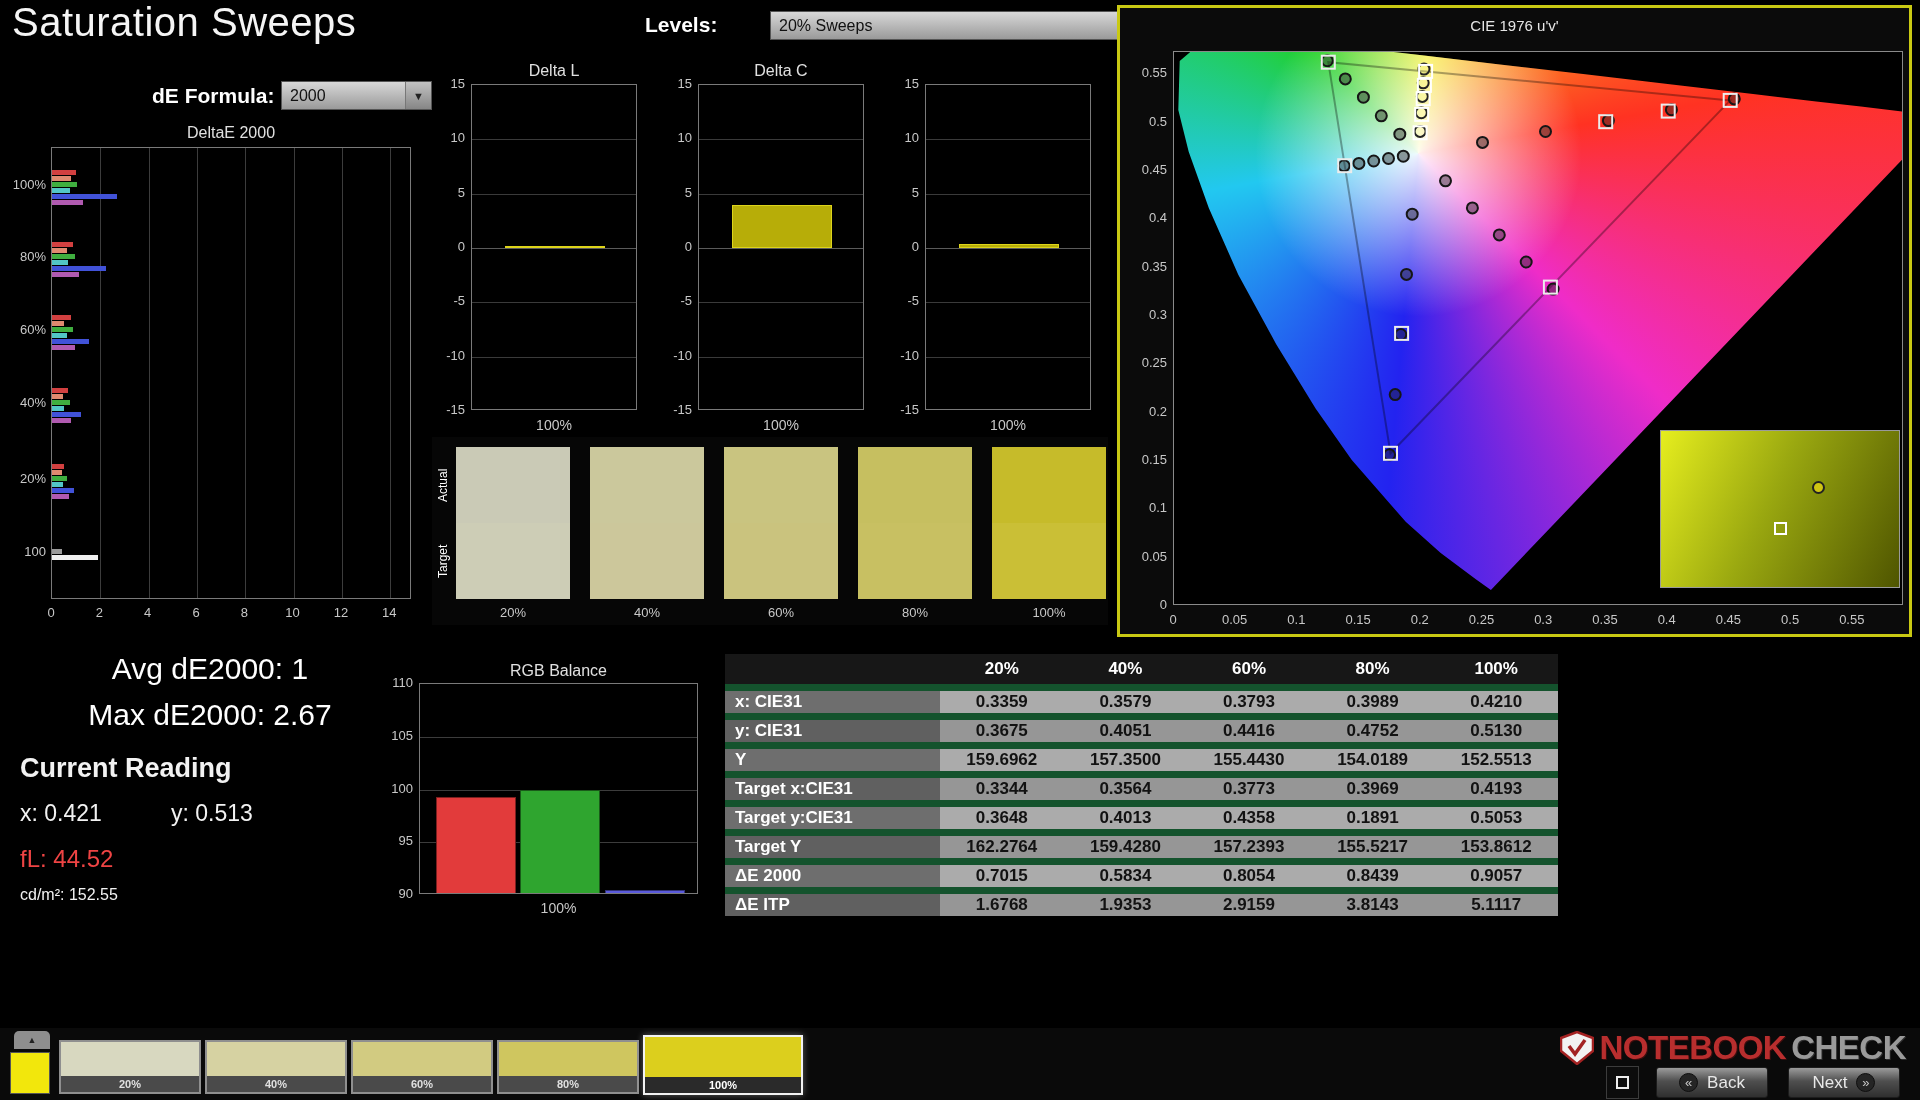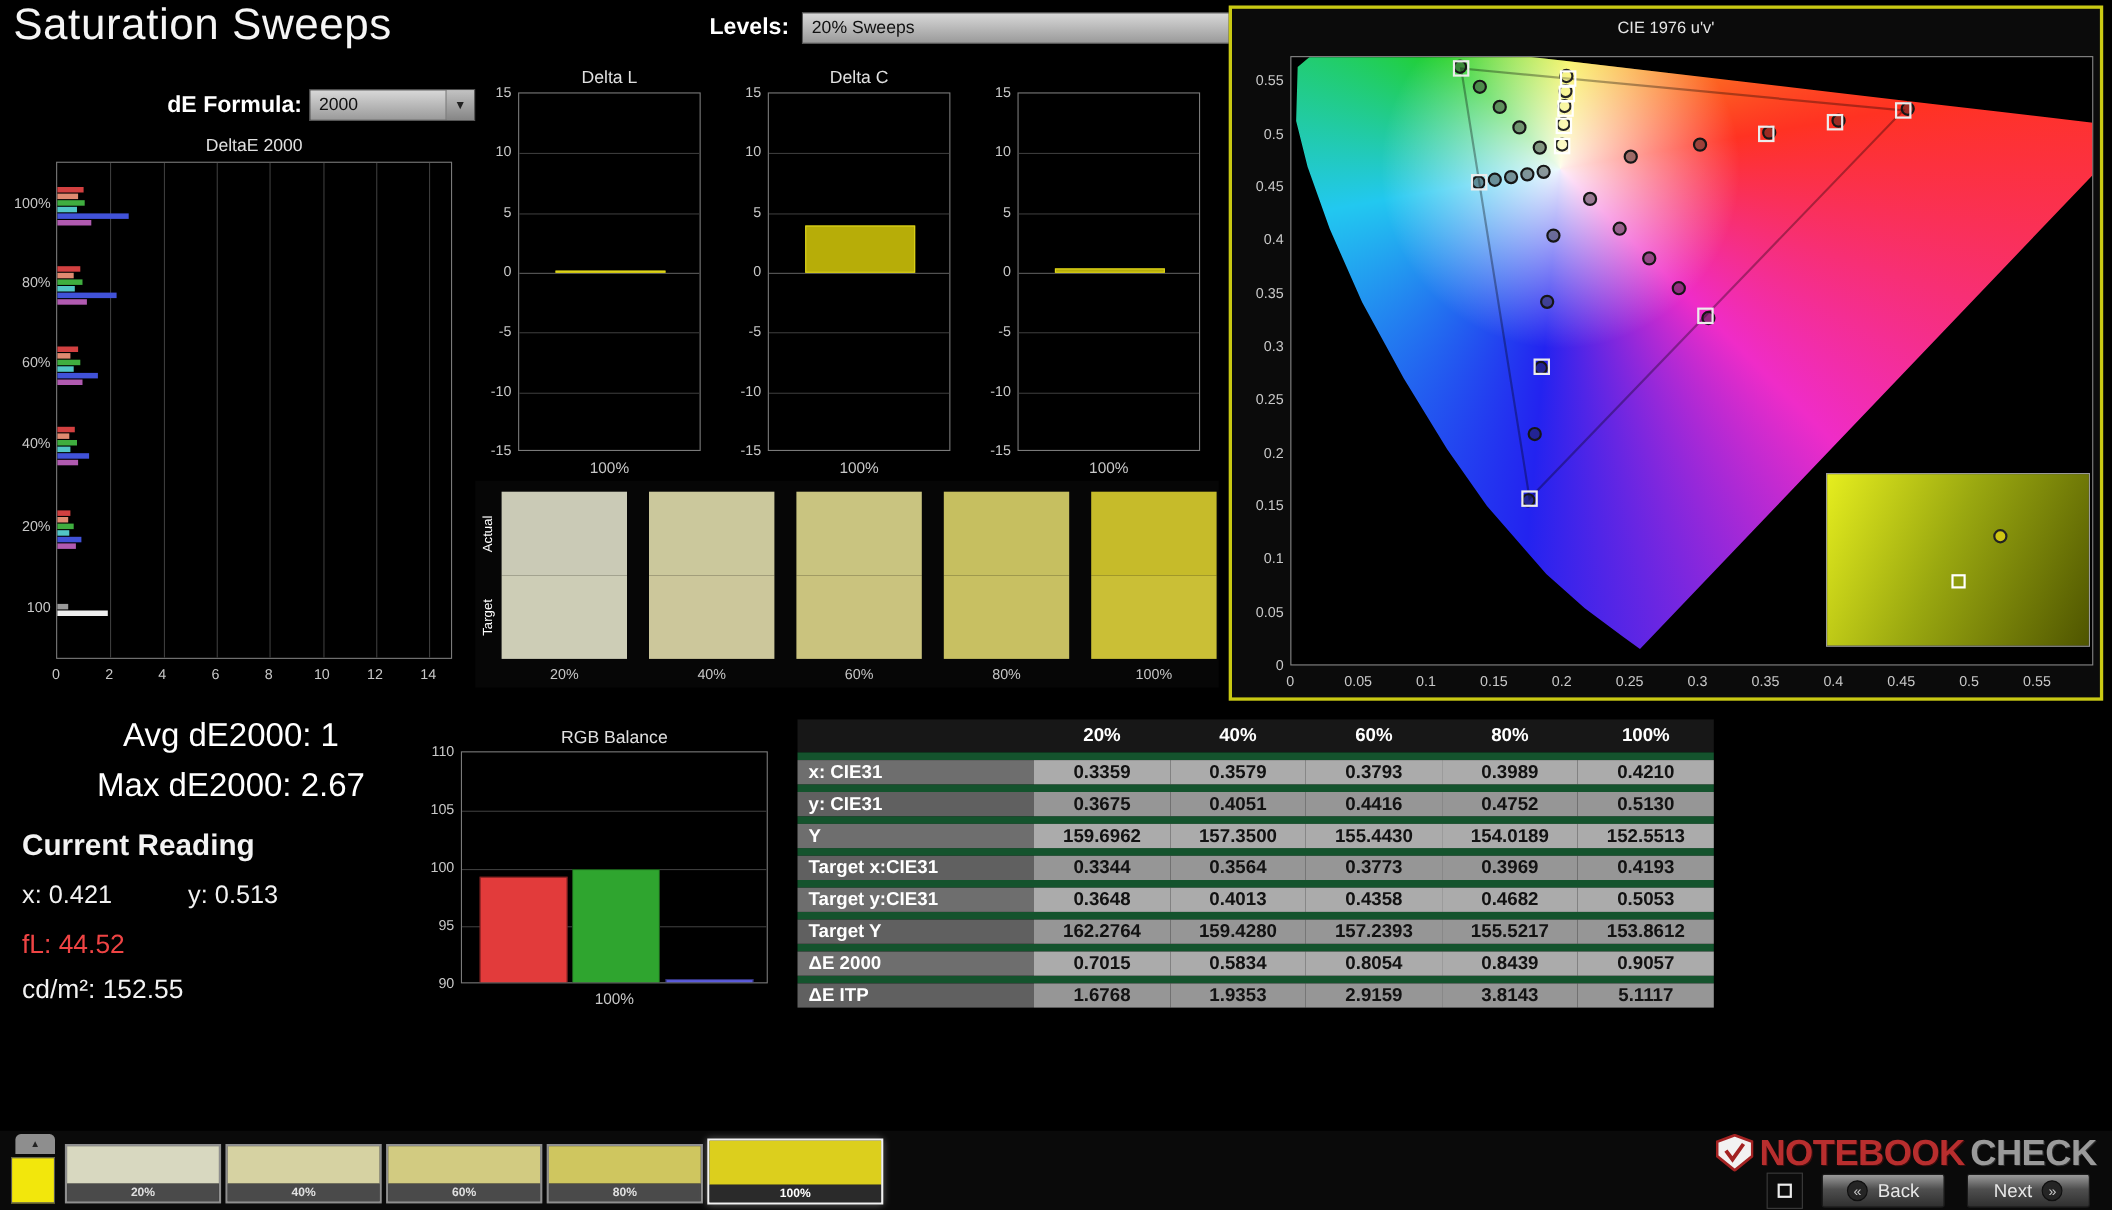--- a/index.html
+++ b/index.html
@@ -14,21 +14,21 @@
   .chart-title{position:absolute;color:#e0e0e0;font-size:16px;text-align:center;white-space:nowrap}
 
   #page-title{position:absolute;left:12px;top:0;font-size:40px;font-weight:400;color:#f5f5f5;letter-spacing:0.5px}
   #levels-label{position:absolute;left:645px;top:13px;font-size:21px;font-weight:bold;color:#fff}
   #formula-label{position:absolute;left:152px;top:84px;font-size:21px;font-weight:bold;color:#fff}
   .dd{position:absolute;background:linear-gradient(#d8d8d8,#9a9a9a);border:1px solid #555;
       color:#111;font-size:16px;display:flex;align-items:stretch;cursor:default}
   .dd .val{flex:1;display:flex;align-items:center;padding-left:8px;white-space:nowrap;overflow:hidden}
   .dd .arr{width:26px;display:flex;align-items:center;justify-content:center;border-left:1px solid #777;
            background:linear-gradient(#c2c2c2,#868686);color:#222;font-size:11px}
-  #levels-dd{left:729px;top:11px;width:438px;height:29px}
+  #levels-dd{left:770px;top:11px;width:438px;height:29px}
   #formula-dd{left:281px;top:81px;width:151px;height:29px}
 
   #de-plot{left:51px;top:147px;width:360px;height:452px}
   #de-title{left:51px;top:124px;width:360px}
 
   #patch-panel{position:absolute;left:432px;top:437px;width:676px;height:188px;background:#060606}
   .rotlab{position:absolute;left:2px;width:18px;display:flex;align-items:center;justify-content:center;
           writing-mode:vertical-rl;transform:rotate(180deg);color:#fff;font-size:12px}
 
   #cie-panel{position:absolute;left:1117px;top:5px;width:795px;height:632px;border:3px solid #c9c913;background:#0b0b0b}
@@ -36,21 +36,21 @@
   #cie-plot{position:absolute;left:53px;top:43px;width:730px;height:554px;background:#000;border:1px solid #8a8a8a;overflow:hidden}
   #locus{background:linear-gradient(120deg,#30a030,#3030a0)}
   #cie-inset{position:absolute;left:540px;top:422px;width:240px;height:158px;border:1px solid #9a9a9a;overflow:hidden}
 
   #stat-avg{position:absolute;left:30px;top:652px;width:360px;text-align:center;font-size:30px;color:#fff}
   #stat-max{position:absolute;left:30px;top:698px;width:360px;text-align:center;font-size:30px;color:#fff}
   #current-reading{position:absolute;left:20px;top:753px;font-size:27px;font-weight:600;color:#f2f2f2}
   #reading-x{position:absolute;left:20px;top:800px;font-size:23px;color:#f2f2f2}
   #reading-y{position:absolute;left:171px;top:800px;font-size:23px;color:#f2f2f2}
   #reading-fl{position:absolute;left:20px;top:845px;font-size:24px;color:#ef4444}
-  #reading-cd{position:absolute;left:20px;top:886px;font-size:24px;color:#f2f2f2}
+  #reading-cd{position:absolute;left:20px;top:886px;font-size:16px;color:#f2f2f2}
 
   #rgb-title{left:419px;top:662px;width:279px}
   #rgb-plot{left:419px;top:683px;width:279px;height:211px}
   #rgb-xlabel{position:absolute;left:419px;top:900px;width:279px;text-align:center;color:#c8c8c8;font-size:14px}
 
   #meas-table{position:absolute;left:725px;top:654px;width:833px;font-size:17px;font-weight:bold}
   .trow{display:grid;grid-template-columns:215px repeat(5,1fr);height:29px;border-top:7px solid #14532d}
   .trow.head{height:30px;background:#171717;border-top:none}
   .trow .lab{color:#fff;padding-left:10px;display:flex;align-items:center;white-space:nowrap}
   .trow .val{color:#121212;display:flex;align-items:center;justify-content:center}
@@ -303,21 +303,21 @@
         <div class="val">0.3564</div>
         <div class="val">0.3773</div>
         <div class="val">0.3969</div>
         <div class="val">0.4193</div>
       </div>
       <div class="trow odd">
         <div class="lab">Target y:CIE31</div>
         <div class="val">0.3648</div>
         <div class="val">0.4013</div>
         <div class="val">0.4358</div>
-        <div class="val">0.4682</div>
+        <div class="val">0.1891</div>
         <div class="val">0.5053</div>
       </div>
       <div class="trow even">
         <div class="lab">Target Y</div>
         <div class="val">162.2764</div>
         <div class="val">159.4280</div>
         <div class="val">157.2393</div>
         <div class="val">155.5217</div>
         <div class="val">153.8612</div>
       </div>

